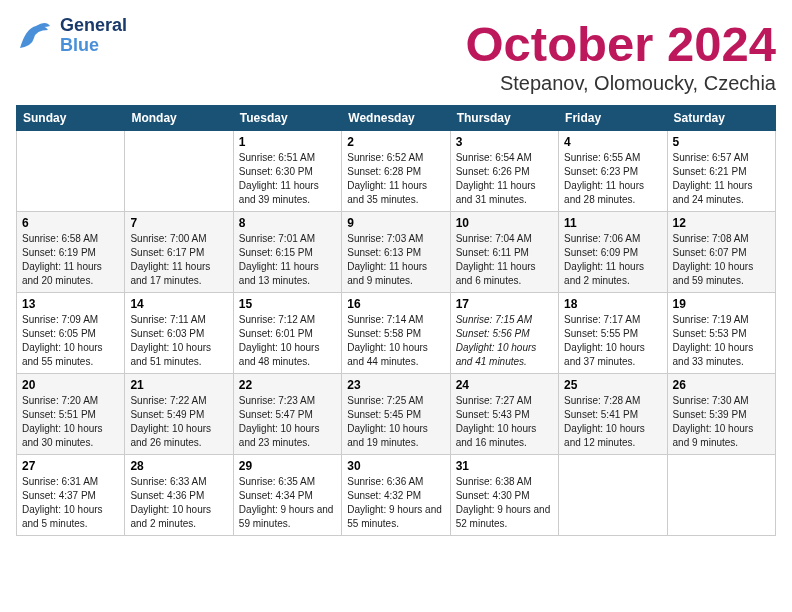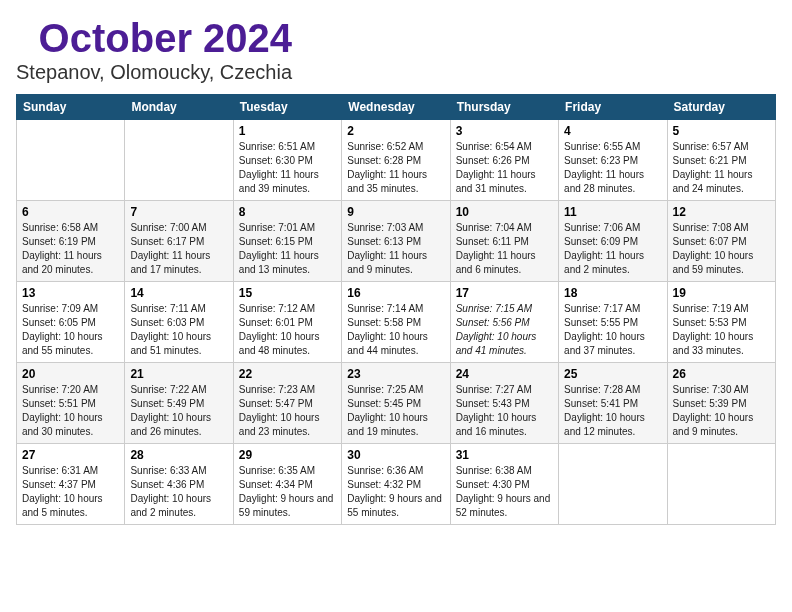--- a/index.html
+++ b/index.html
@@ -23,23 +23,23 @@
     }
     .logo-row {
       display: flex;
       align-items: center;
       gap: 4px;
     }
     .title-block {
       text-align: right;
     }
     .month-title {
-      font-size: 40px;
+      font-size: 49px;
       font-weight: bold;
-      color: #4c1d95;
+      color: #be185d;
     }
     .subtitle {
       font-size: 20px;
       color: #333;
     }
     .calendar {
       width: 100%;
       border-collapse: collapse;
       font-size: 11px;
     }
@@ -79,20 +79,34 @@
       background: #fff !important;
     }
     .calendar tr:nth-child(even) td.empty-cell {
       background: #f5f5f5 !important;
     }
   </style>
 </head>
 <body>
 
 <div class="header">
+  <div class="logo">
+    <div class="logo-row">
+      <div style="position:relative; width:36px; height:36px; margin-right:4px;">
+        <svg width="36" height="36" viewBox="0 0 36 36">
+          <path d="M4 30 Q10 10 20 8 Q28 6 32 12 Q20 12 18 20 Q16 28 4 30Z" fill="#4a90d9"></path>
+          <path d="M20 8 Q30 2 34 8 Q28 10 20 8Z" fill="#4a90d9"></path>
+        </svg>
+      </div>
+      <div>
+        <div style="font-size:18px; font-weight:bold; color:#1a3a6b; line-height:1.1;">General</div>
+        <div style="font-size:18px; font-weight:bold; color:#4a90d9; line-height:1.1;">Blue</div>
+      </div>
+    </div>
+  </div>
   <div class="title-block">
     <div class="month-title">October 2024</div>
     <div class="subtitle">Stepanov, Olomoucky, Czechia</div>
   </div>
 </div>
 
 <table class="calendar">
   <thead>
     <tr>
     <th>Sunday</th>

